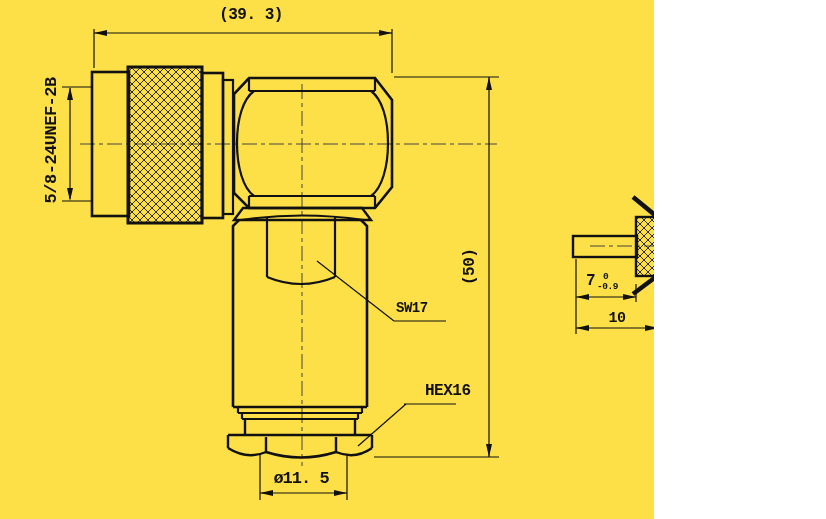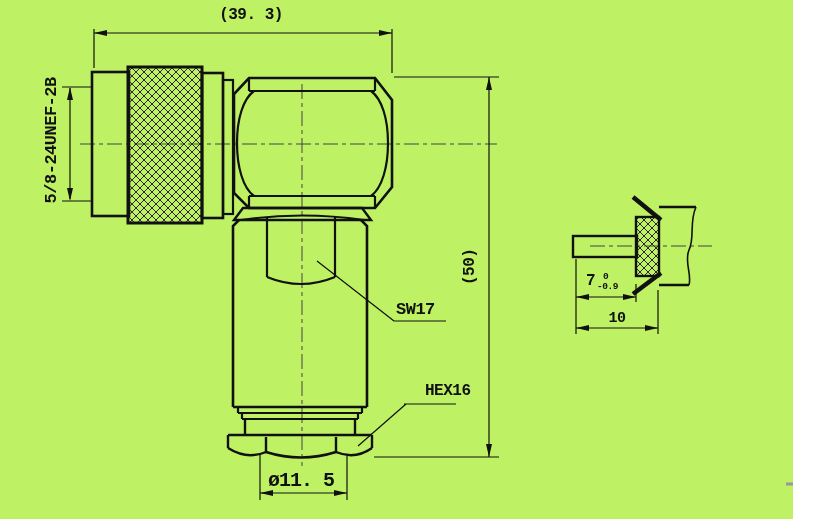--- a/index.html
+++ b/index.html
@@ -1,17 +1,17 @@
 <!DOCTYPE html>
 <html><head>
 <meta charset="utf-8">
 <style>
   html,body{margin:0;padding:0;background:#fff;}
   #stage{
-    position:relative;width:793px;height:519px;background:#bef264;overflow:hidden;
+    position:relative;width:654px;height:519px;background:#fde047;overflow:hidden;
     font-family:"Liberation Mono","DejaVu Sans Mono",monospace;color:#111;
   }
   #stage svg{position:absolute;left:0;top:0;}
   .cad-text{
     position:absolute;font-weight:700;white-space:nowrap;
     font-family:"Liberation Mono","DejaVu Sans Mono",monospace;color:#111;
     letter-spacing:-0.5px;line-height:1.1;
   }
   .rot{transform-origin:center center;}
   .center{text-align:center;}
@@ -122,25 +122,25 @@
 
     <path d="M786,484 H808" stroke="#999" stroke-width="3"></path>
   </svg>
 
   <div class="cad-text center" style="left:205px;top:7px;width:92px;font-size:16px;">(39. 3)</div>
 
   <div class="cad-text center rot" style="left:-23px;top:131px;width:150px;font-size:17px;transform:rotate(-90deg);">5/8-24UNEF-2B</div>
 
   <div class="cad-text center rot" style="left:441px;top:258px;width:60px;font-size:16px;transform:rotate(-90deg);">(50)</div>
 
-  <div class="cad-text" style="left:396px;top:301px;font-size:17px;">SW17</div>
+  <div class="cad-text" style="left:396px;top:301px;font-size:14px;">SW17</div>
 
   <div class="cad-text" style="left:425px;top:383px;font-size:16px;">HEX16</div>
 
-  <div class="cad-text center" style="left:258px;top:470px;width:86px;font-size:20px;letter-spacing:-1px;">ø11. 5</div>
+  <div class="cad-text center" style="left:258px;top:470px;width:86px;font-size:17px;letter-spacing:-1px;">ø11. 5</div>
 
 
   <div class="cad-text tol-wrap" style="left:586px;top:272px;font-size:16px;">
     <span>7</span>
     <span class="tol-stack">
       <span class="up">0</span>
       <span class="dn">-0.9</span>
     </span>
   </div>
 

